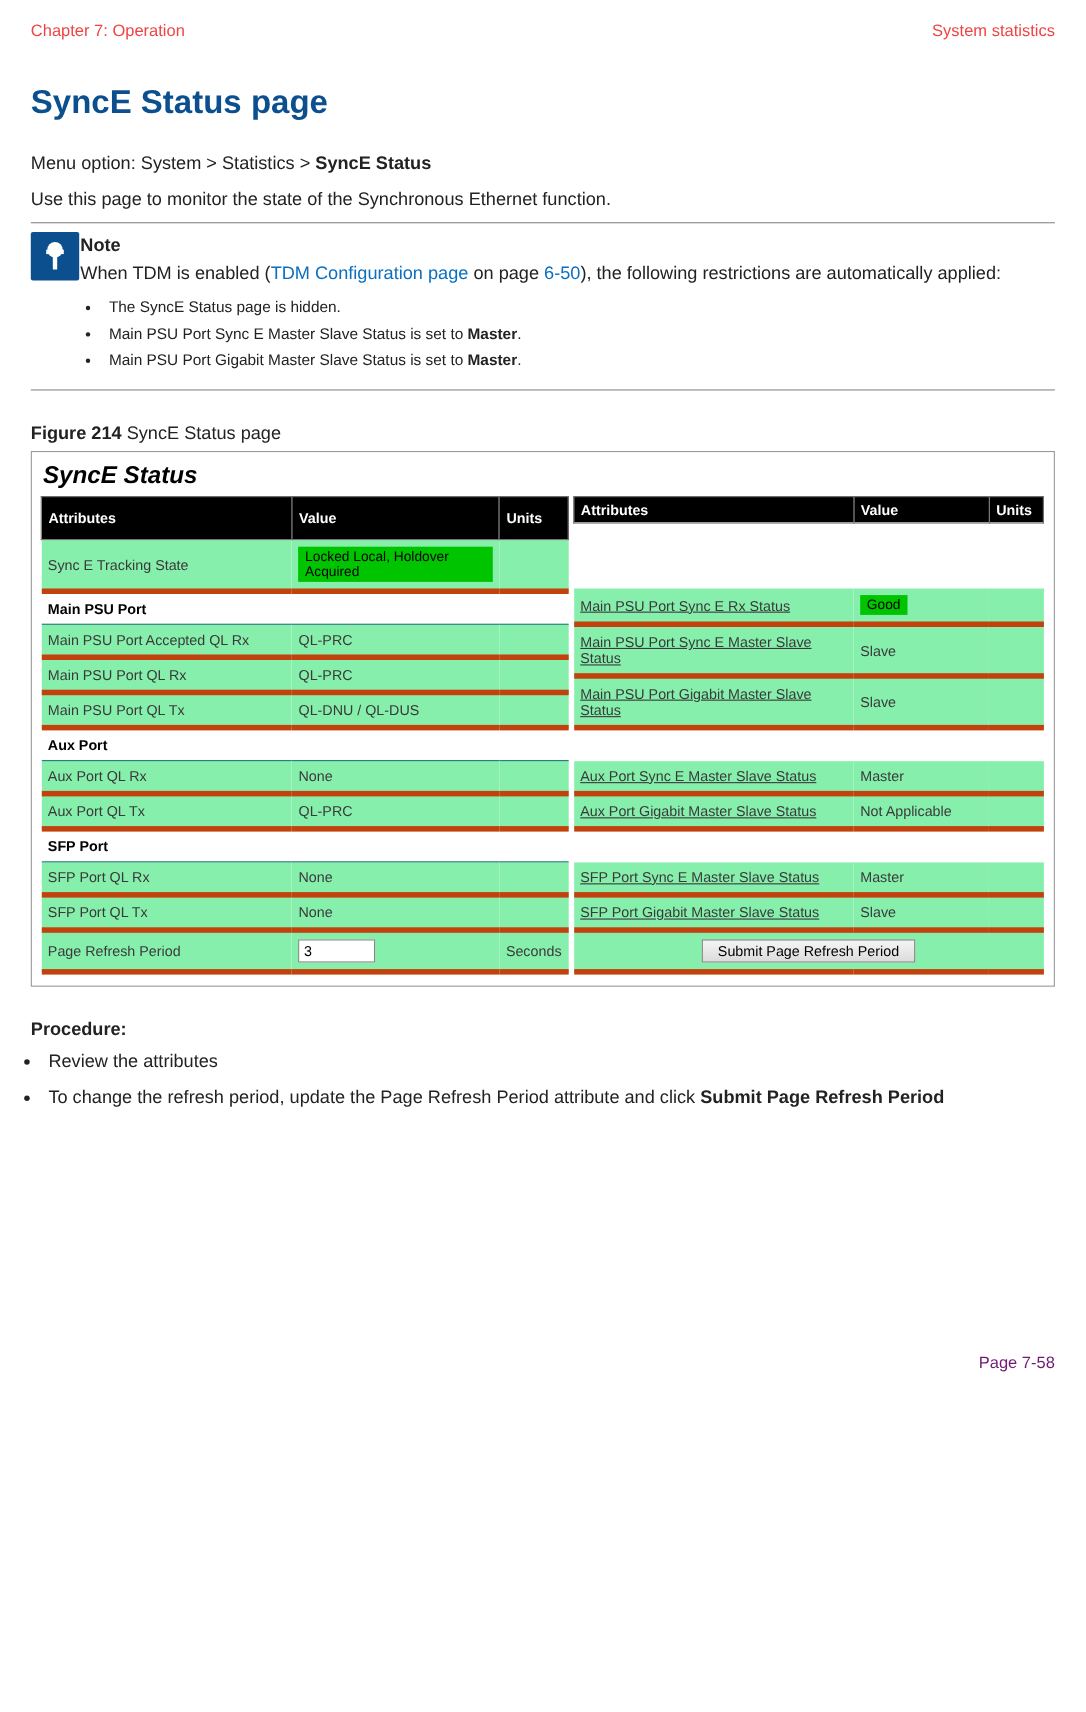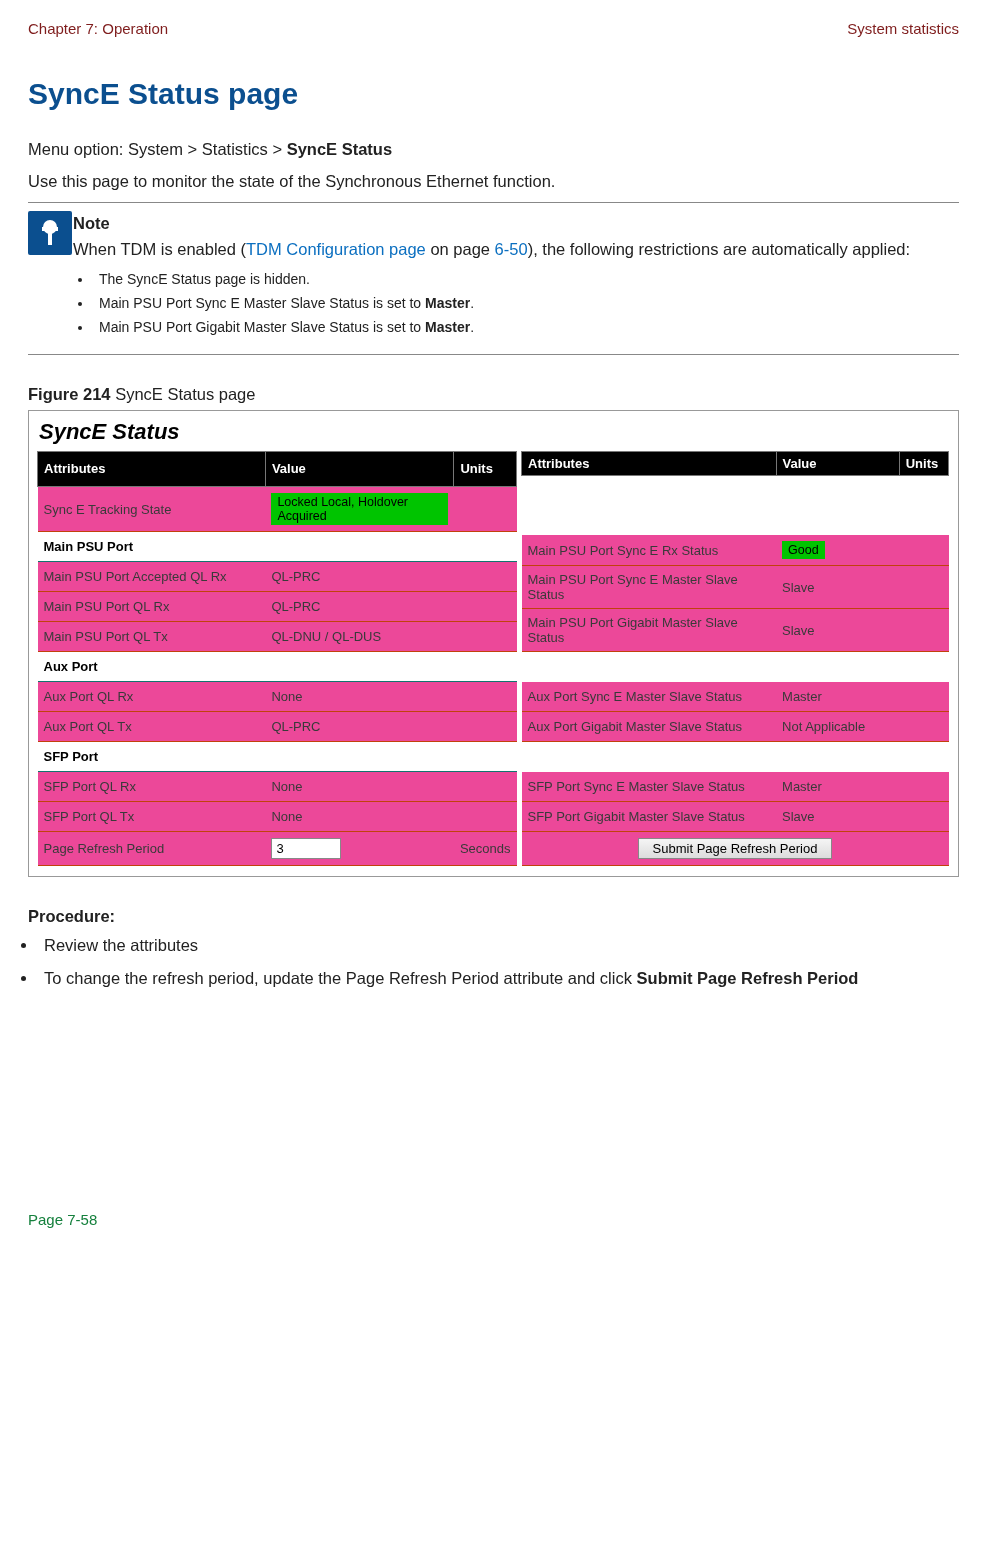--- a/index.html
+++ b/index.html
@@ -7,21 +7,21 @@
     margin: 0;
     padding: 20px 28px;
     font-family: Arial, Helvetica, sans-serif;
     color: #222;
     width: 987px;
     background: #fff;
   }
   .page-header {
     display: flex;
     justify-content: space-between;
-    color: #7f1d1d;
+    color: #ef4444;
     font-size: 15px;
     margin-bottom: 40px;
   }
   h1.main-heading {
     color: #0b4f8f;
     font-size: 30px;
     font-weight: bold;
     font-family: "Arial Narrow", Arial, sans-serif;
     letter-spacing: 0px;
     margin: 0 0 26px 0;
@@ -96,32 +96,32 @@
     vertical-align: middle;
     height: 30px;
   }
   tr.section td {
     background: #fff;
     font-weight: bold;
     color: #000;
     border-bottom: 1px solid #0f766e;
   }
   tr.data td {
-    background: #ec4899;
-    border-bottom: 1px solid #c2410c;
+    background: #86efac;
+    border-bottom: 5px solid #c2410c;
     color: #3a3a3a;
   }
   tr.empty td {
     background: #fff;
     height: 30px;
   }
   td.attr-col { width: 230px; }
   td.val-col { width: 190px; }
   td.unit-col { width: 60px; }
-  .right td.attr-col { width: 248px; }
+  .right td.attr-col { width: 248px; text-decoration: underline; }
   .right td.val-col { width: 120px; }
   .right td.unit-col { width: 48px; }
   .pill-green {
     background: #00c400;
     color: #000;
     display: inline-block;
     padding: 2px 6px;
     font-size: 12.5px;
   }
   .refresh-input {
@@ -147,22 +147,22 @@
     margin: 6px 0 0 6px;
     padding: 0;
   }
   .procedure li {
     margin-left: 4px;
     line-height: 1.6;
     padding-left: 6px;
     margin-bottom: 6px;
   }
   .page-footer {
-    text-align: left;
-    color: #15803d;
+    text-align: right;
+    color: #701a75;
     font-size: 15px;
     margin-top: 220px;
   }
 </style>
 </head>
 <body>
 
 <div class="page-header">
   <span>Chapter 7:  Operation</span>
   <span>System statistics</span>

